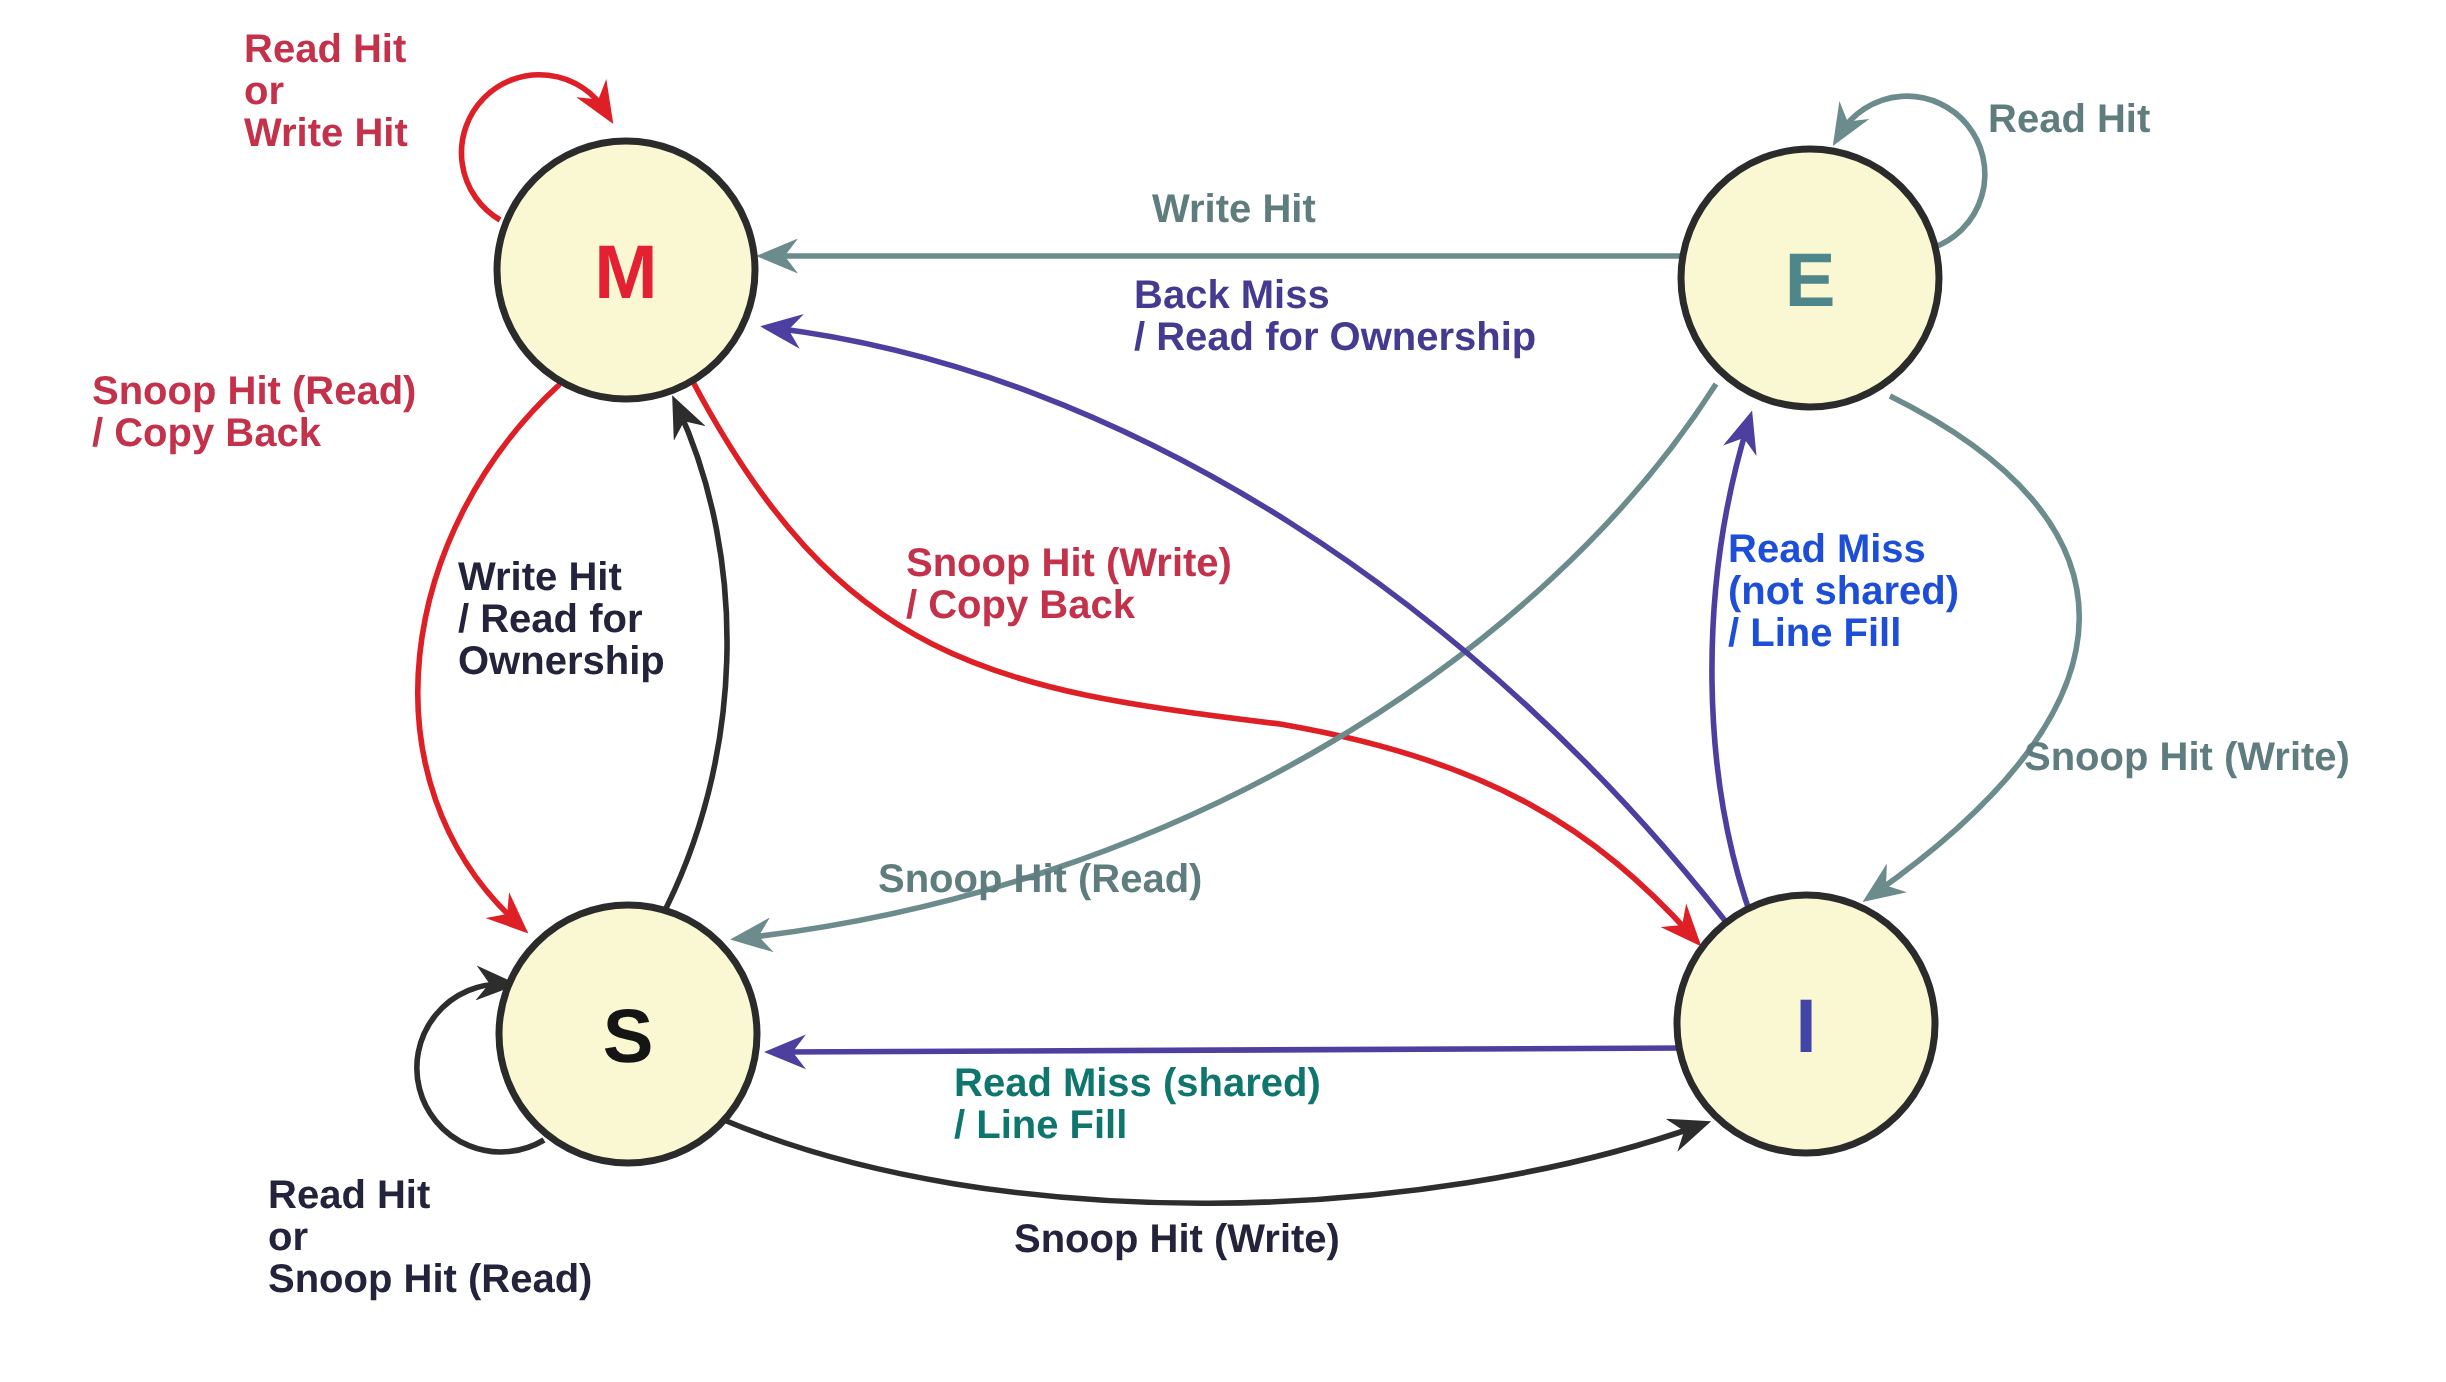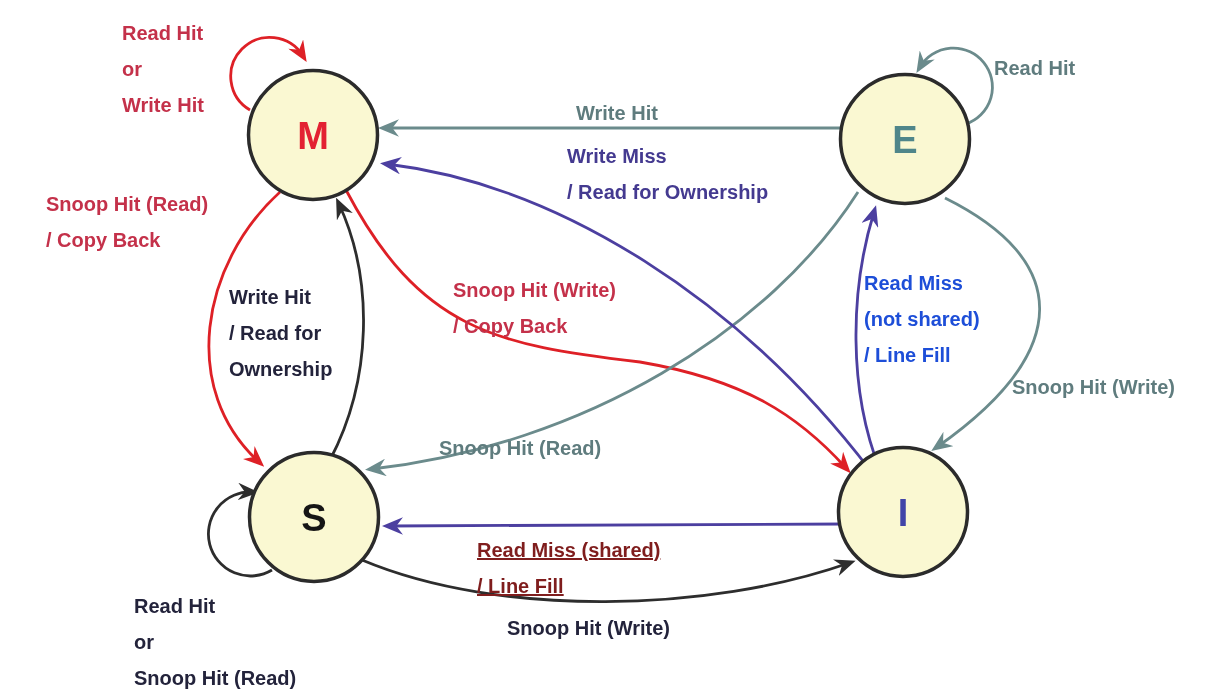--- a/index.html
+++ b/index.html
@@ -21,21 +21,21 @@
   .state-letter {
     font-family: "Liberation Sans", sans-serif;
     font-size: 38px;
     font-weight: bold;
     text-anchor: middle;
   }
   .lbl {
     position: absolute;
     font-size: 20px;
     font-weight: bold;
-    line-height: 36px;
+    line-height: 21px;
     white-space: pre-line;
   }
   .lbl-red    { color: #C4314A; }
   .lbl-gray   { color: #5F7C7E; }
   .lbl-purple { color: #443A90; }
   .lbl-black  { color: #23233B; }
 </style>
 </head>
 <body>
 
@@ -96,28 +96,28 @@
 / Copy Back</div>
 
   <div class="lbl lbl-gray" style="left: 994px; top: 50px; color: rgb(95, 124, 126);">Read Hit</div>
 
   <div class="lbl lbl-gray" style="left: 576px; top: 95px; color: rgb(95, 124, 126);">Write Hit</div>
 
   <div class="lbl lbl-gray" style="left: 439px; top: 430px; color: rgb(95, 124, 126);">Snoop Hit (Read)</div>
 
   <div class="lbl lbl-gray" style="left: 1012px; top: 369px; color: rgb(95, 124, 126);">Snoop Hit (Write)</div>
 
-  <div class="lbl lbl-purple" style="left: 567px; top: 138px; color: rgb(68, 58, 144);">Write Miss
+  <div class="lbl lbl-purple" style="left: 567px; top: 138px; color: rgb(68, 58, 144);">Back Miss
 / Read for Ownership</div>
 
   <div class="lbl lbl-purple" style="left: 864px; top: 265px; color: #1d4ed8;">Read Miss
 (not shared)
 / Line Fill</div>
 
-  <div class="lbl lbl-purple" style="left: 477px; top: 532px; color: #7f1d1d; text-decoration: underline;">Read Miss (shared)
+  <div class="lbl lbl-purple" style="left: 477px; top: 532px; color: #0f766e;">Read Miss (shared)
 / Line Fill</div>
 
   <div class="lbl lbl-black" style="left: 229px; top: 279px; color: rgb(35, 35, 59);">Write Hit
 / Read for
 Ownership</div>
 
   <div class="lbl lbl-black" style="left: 134px; top: 588px; color: rgb(35, 35, 59);">Read Hit
 or
 Snoop Hit (Read)</div>
 

